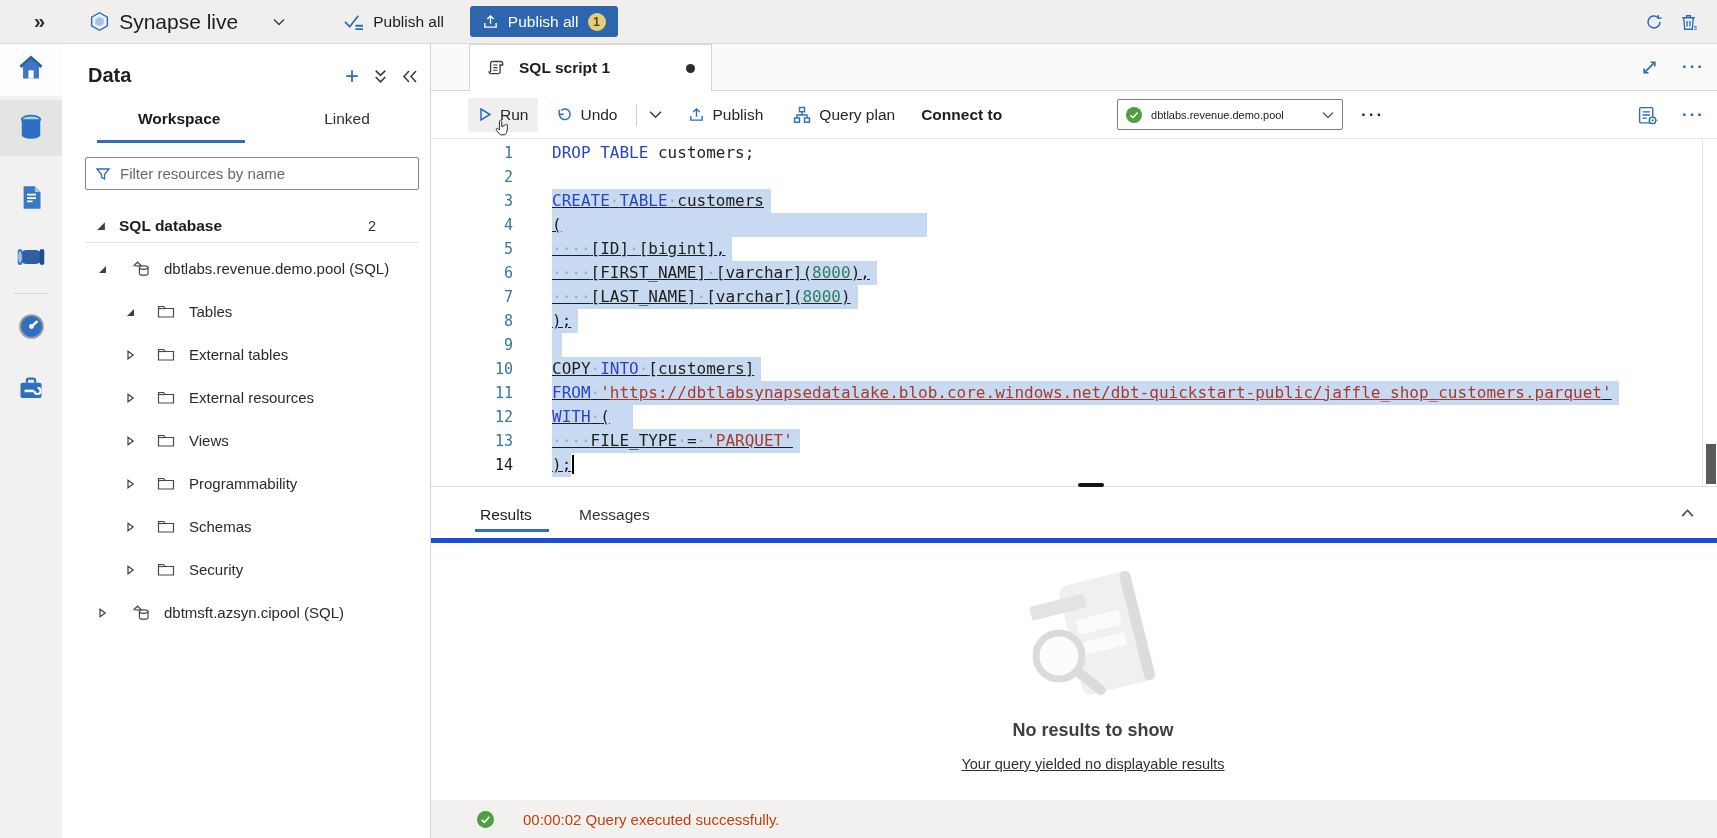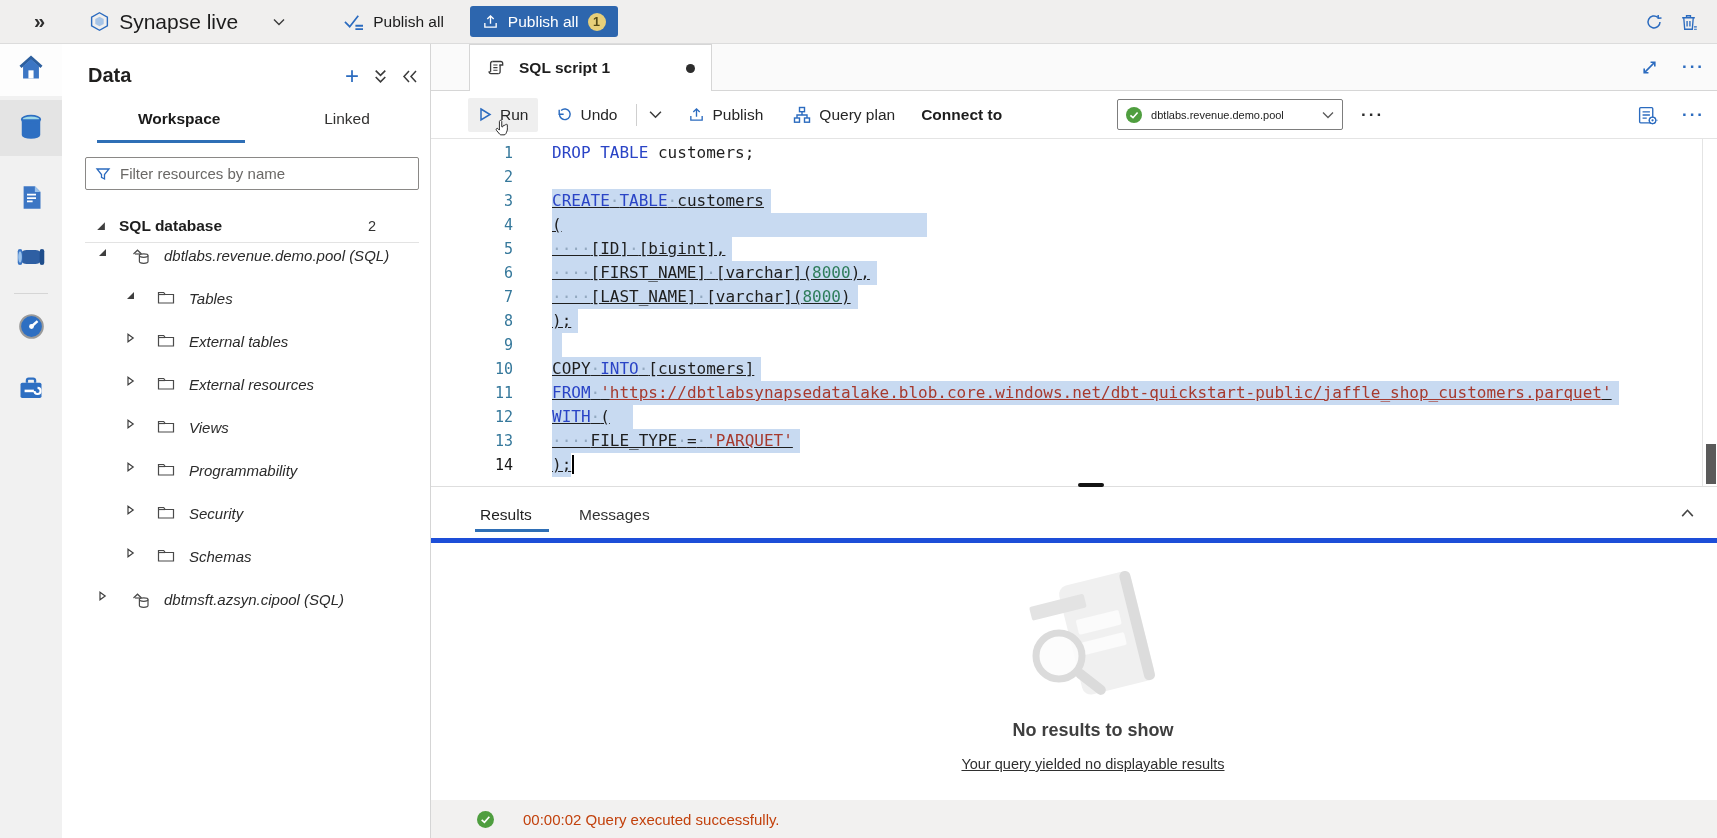--- a/index.html
+++ b/index.html
@@ -37,21 +37,21 @@
   .dp-underline { position:absolute; left:35px; top:96px; width:148px; height:3px; background:#2f6fb6; }
   .dp-filter { position:absolute; left:23px; top:113px; width:334px; height:33px; border:1px solid #8a8886; border-radius:2px; background:#fff; display:flex; align-items:center; padding:0 9px; gap:9px; }
   .dp-filter input { border:none; outline:none; flex:1; font-size:15px; font-family:inherit; color:#333; background:transparent; }
   .dp-filter input::placeholder { color:#6a6866; }
   .dp-section { position:absolute; left:0; top:166px; width:330px; height:31px; display:flex; align-items:center; }
   .dp-section .exp { margin-left:33px; }
   .dp-section .sec-label { margin-left:13px; font-size:15.5px; font-weight:700; color:#1d1d1d; }
   .dp-section .sec-count { position:absolute; right:16px; font-size:14.5px; color:#333; }
   .dp-sec-divider { position:absolute; left:23px; top:198px; width:334px; height:1px; background:#e3e3e3; }
   .tree { position:absolute; left:0; top:203px; width:369px; }
-  .tree-row { display:flex; align-items:flex-start; height:43px; cursor:pointer;font-style:italic; }
+  .tree-row { display:flex; align-items:center; height:43px; cursor:pointer; }
   .tree-row.lvl1 { padding-left:35px; }
   .tree-row.lvl2 { padding-left:63px; }
   .tree-row .exp { width:10px; flex:0 0 10px; }
   .tree-row.lvl1 .exp { margin-right:23px; }
   .tree-row.lvl2 .exp { margin-right:20px; }
   .tree-ic { width:22px; flex:0 0 22px; display:flex; justify-content:center; }
   .tree-label { margin-left:12px; font-size:15px; color:#2b2b2b; white-space:nowrap; }
 
   
   .main { position:absolute; left:431px; top:44px; width:1286px; height:794px; background:#fff; }
@@ -357,35 +357,35 @@
             <svg width="10" height="10" viewBox="0 0 10 10">
               <polygon points="3,1.2 8.2,5 3,8.8" fill="none" stroke="#3f3f3f" stroke-width="1.2"></polygon>
             </svg>
           </span>
           <span class="tree-ic">
             <svg width="18" height="15" viewBox="0 0 18 14" fill="none" stroke="#4a4a4a" stroke-width="1.2">
               <path d="M1.5 12.5 V2 h5.2 l1.5 2 H16.5 v8.5 Z"></path>
               <path d="M1.5 4 h6.7"></path>
             </svg>
           </span>
+          <span class="tree-label">Schemas</span>
+        </div>
+        <div class="tree-row lvl2">
+          <span class="exp">
+            <svg width="10" height="10" viewBox="0 0 10 10">
+              <polygon points="3,1.2 8.2,5 3,8.8" fill="none" stroke="#3f3f3f" stroke-width="1.2"></polygon>
+            </svg>
+          </span>
+          <span class="tree-ic">
+            <svg width="18" height="15" viewBox="0 0 18 14" fill="none" stroke="#4a4a4a" stroke-width="1.2">
+              <path d="M1.5 12.5 V2 h5.2 l1.5 2 H16.5 v8.5 Z"></path>
+              <path d="M1.5 4 h6.7"></path>
+            </svg>
+          </span>
           <span class="tree-label">Security</span>
-        </div>
-        <div class="tree-row lvl2">
-          <span class="exp">
-            <svg width="10" height="10" viewBox="0 0 10 10">
-              <polygon points="3,1.2 8.2,5 3,8.8" fill="none" stroke="#3f3f3f" stroke-width="1.2"></polygon>
-            </svg>
-          </span>
-          <span class="tree-ic">
-            <svg width="18" height="15" viewBox="0 0 18 14" fill="none" stroke="#4a4a4a" stroke-width="1.2">
-              <path d="M1.5 12.5 V2 h5.2 l1.5 2 H16.5 v8.5 Z"></path>
-              <path d="M1.5 4 h6.7"></path>
-            </svg>
-          </span>
-          <span class="tree-label">Schemas</span>
         </div>
         <div class="tree-row lvl1">
           <span class="exp">
             <svg width="10" height="10" viewBox="0 0 10 10">
               <polygon points="3,1.2 8.2,5 3,8.8" fill="none" stroke="#3f3f3f" stroke-width="1.2"></polygon>
             </svg>
           </span>
           <span class="tree-ic">
             <svg width="20" height="20" viewBox="0 0 20 20" fill="none" stroke="#4a4a4a" stroke-width="1.2">
               <path d="M2.5 7 L6.5 3.2 L10.5 7"></path>

